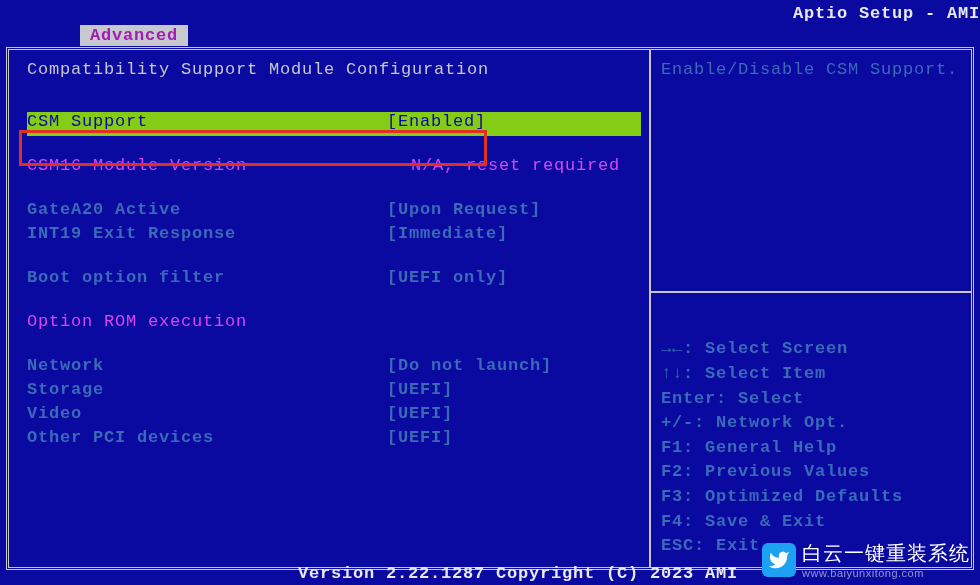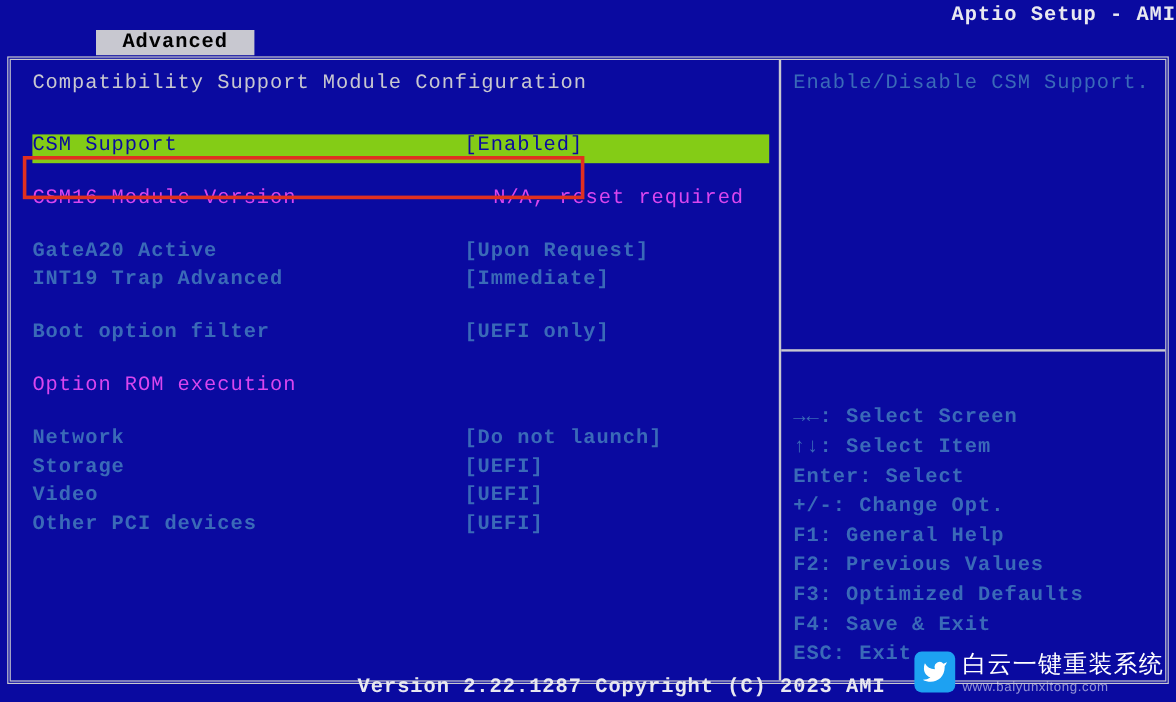--- a/index.html
+++ b/index.html
@@ -20,22 +20,22 @@
     padding: 4px 0 2px 0;
     font-weight: bold;
   }
   .tab-row {
     margin-left: 80px;
     height: 22px;
   }
   .tab {
     display: inline-block;
     background: #c8c8d0;
-    color: #000000;
-    padding: 1px 22px;
+    color: #a21caf;
+    padding: 1px 10px;
     font-weight: bold;
   }
   .main-frame {
     border: 3px double #c8c8d0;
     margin: 0 6px 0 6px;
     height: 523px;
     display: flex;
     background: #0a0aa0;
   }
   .left-panel {
@@ -151,21 +151,21 @@
       <span class="label">CSM16 Module Version</span>
       <span class="value">N/A, reset required</span>
     </div>
     <div class="spacer"></div>
 
     <div class="row blue">
       <span class="label">GateA20 Active</span>
       <span class="value">[Upon Request]</span>
     </div>
     <div class="row blue">
-      <span class="label">INT19 Trap Advanced</span>
+      <span class="label">INT19 Exit Response</span>
       <span class="value">[Immediate]</span>
     </div>
     <div class="spacer"></div>
 
     <div class="row blue">
       <span class="label">Boot option filter</span>
       <span class="value">[UEFI only]</span>
     </div>
     <div class="spacer"></div>
 
@@ -196,21 +196,21 @@
 
   <div class="right-panel">
     <div class="help-area">
       <span>Enable/Disable CSM Support.</span>
     </div>
     <div class="divider"></div>
     <div class="keys-area">
       <div>→←: Select Screen</div>
       <div>↑↓: Select Item</div>
       <div>Enter: Select</div>
-      <div>+/-: Change Opt.</div>
+      <div>+/-: Network Opt.</div>
       <div>F1: General Help</div>
       <div>F2: Previous Values</div>
       <div>F3: Optimized Defaults</div>
       <div>F4: Save &amp; Exit</div>
       <div>ESC: Exit</div>
     </div>
   </div>
 </div>
 
 <div class="footer">Version 2.22.1287 Copyright (C) 2023 AMI</div>

